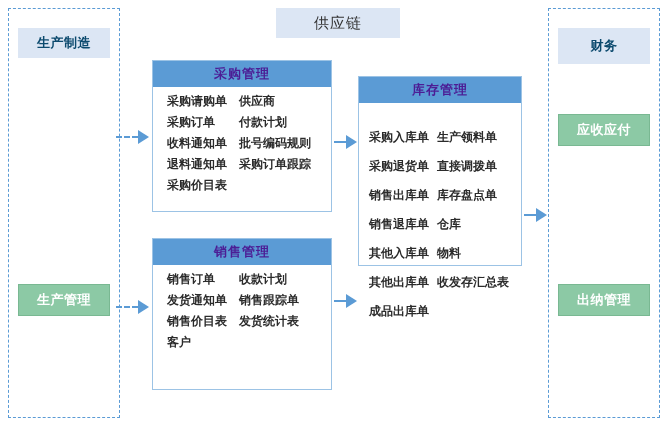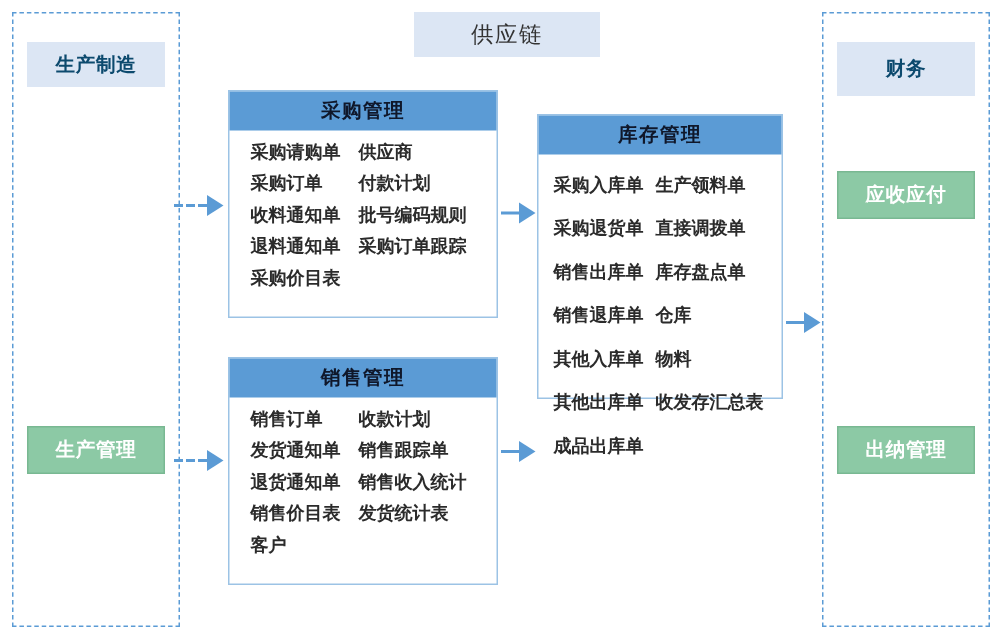--- a/index.html
+++ b/index.html
@@ -61,21 +61,21 @@
 
   
   .card{
     position:absolute;
     box-sizing:border-box;
     border:1px solid #9cc3e5;
     background:#ffffff;
   }
   .card-head{
     background:#5b9bd5;
-    color:#0f172a;
+    color:#4c1d95;
     font-size:13px;
     font-weight:700;
     letter-spacing:1px;
     height:26px;
     display:flex;align-items:center;justify-content:center;
   }
   .card-body{
     padding:8px 0 6px 0;
   }
   .row{
@@ -86,21 +86,21 @@
     line-height:1;
   }
   .cell-a{width:86px;padding-left:14px;box-sizing:border-box;}
   .cell-b{flex:1;}
 
   #card-purchase{left:152px;top:60px;width:180px;height:152px;}
   #card-purchase .row{margin-bottom:9px;}
   #card-sales{left:152px;top:238px;width:180px;height:152px;}
   #card-sales .row{margin-bottom:9px;}
   #card-inventory{left:358px;top:76px;width:164px;height:190px;}
-  #card-inventory .card-body{padding-top:14px;}
+  #card-inventory .card-body{padding-top:28px;}
   #card-inventory .row{margin-bottom:17px;}
   #card-inventory .cell-a{width:78px;padding-left:10px;}
 
   
   .arrow{position:absolute;display:flex;align-items:center;}
   .arrow .dash{
     height:0;
     border-top:2px dashed #5b9bd5;
   }
   .arrow .head{
@@ -190,24 +190,20 @@
     <div class="card-body">
       <div class="row">
         <span class="cell-a">销售订单</span>
         <span class="cell-b">收款计划</span>
       </div>
       <div class="row">
         <span class="cell-a">发货通知单</span>
         <span class="cell-b">销售跟踪单</span>
       </div>
       <div class="row">
-        <span class="cell-a">退货通知单</span>
-        <span class="cell-b">销售收入统计</span>
-      </div>
-      <div class="row">
         <span class="cell-a">销售价目表</span>
         <span class="cell-b">发货统计表</span>
       </div>
       <div class="row">
         <span class="cell-a">客户</span>
         <span class="cell-b"></span>
       </div>
     </div>
   </div>
 

